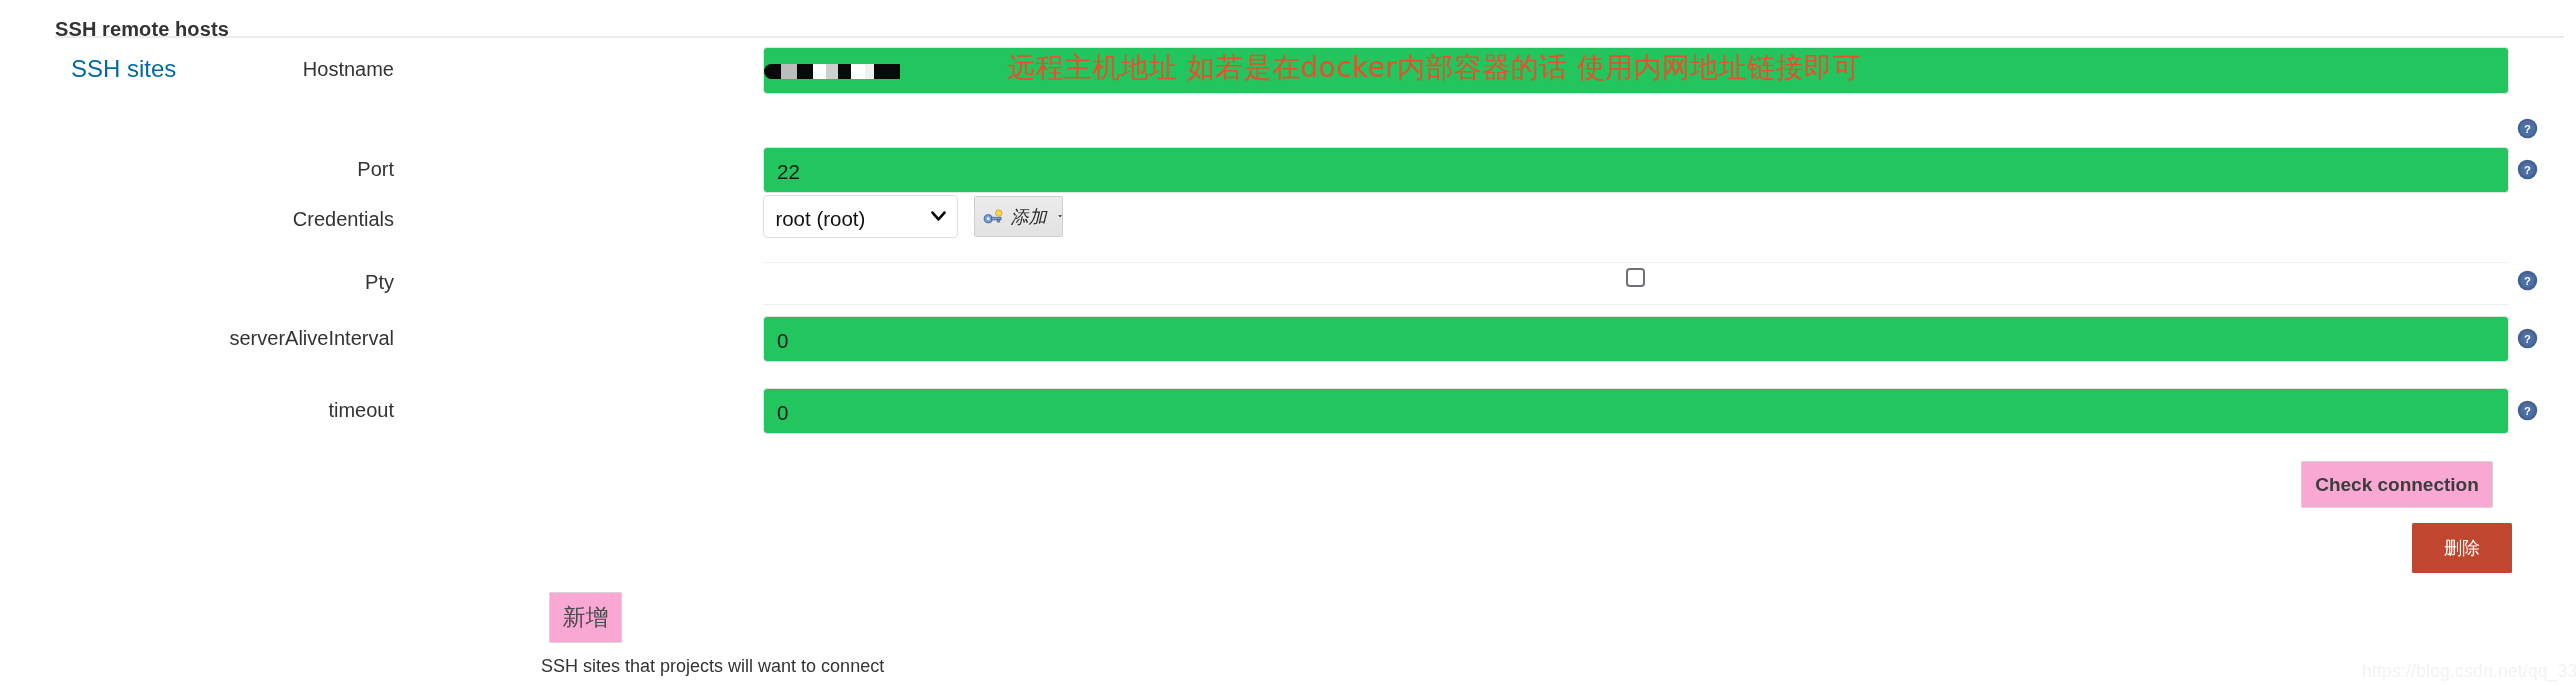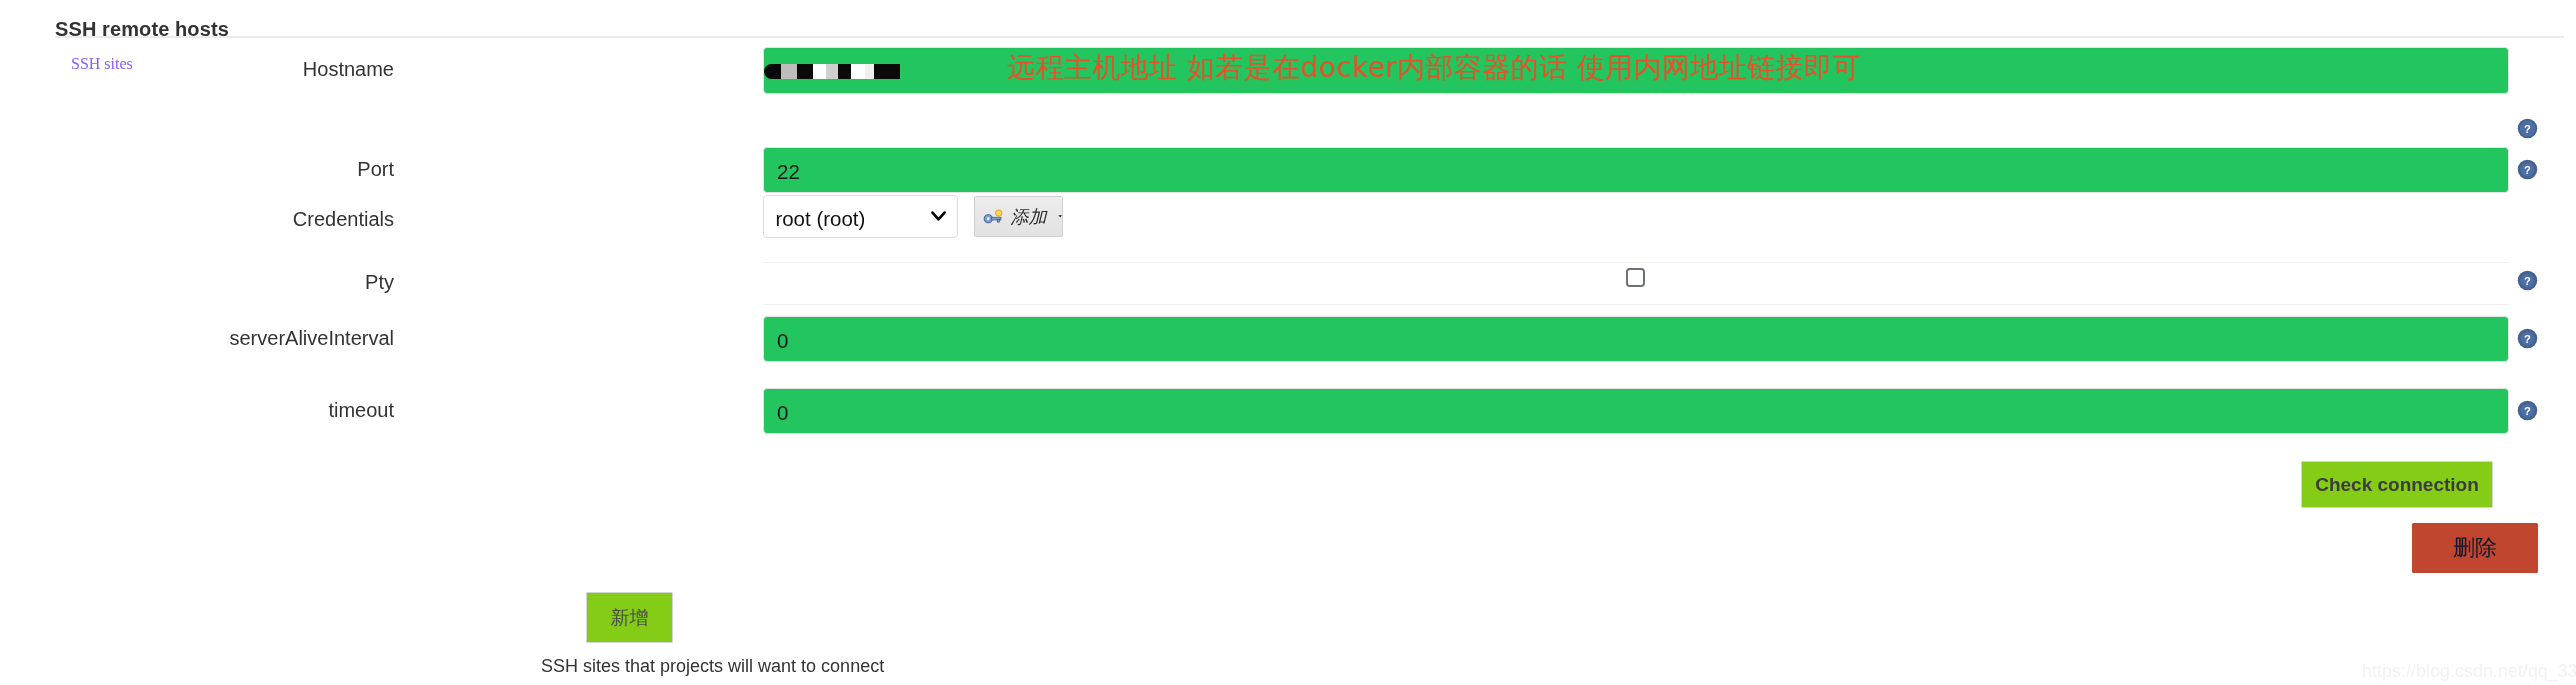--- a/index.html
+++ b/index.html
@@ -42,24 +42,23 @@
     width: 2509px;
     height: 2.3px;
     background: #ebebeb;
   }
 
   
   .group-label {
     position: absolute;
     left: 71px;
     top: 55px;
-    font-size: 16px;
-    color: #8b5cf6;
-    white-space: nowrap;
-    font-family: Liberation Serif, serif;
+    font-size: 24px;
+    color: #0369a1;
+    white-space: nowrap;
   }
 
   
   .form-row {
     position: absolute;
     left: 0;
     width: 2216px;
   }
   .row-label {
     position: absolute;
@@ -187,53 +186,52 @@
 
   
   .btn {
     position: absolute;
     display: flex;
     align-items: center;
     justify-content: center;
     white-space: nowrap;
   }
   .btn-grey {
-    background: #84cc16;
+    background: #f9a8d4;
     border: 0.8px solid #d4d4d4;
     border-radius: 1.5px;
     color: #3c3c3c;
     text-align: right;
   }
   .btn-check {
     left: 2301px;
     top: 461px;
     width: 192px;
     height: 47px;
     font-size: 19px;
     font-weight: bold;
   }
   .btn-delete {
     left: 2412px;
     top: 523px;
-    width: 126px;
+    width: 100px;
     height: 50px;
     background: #c0462f;
     border: none;
     border-radius: 1.5px;
-    color: #0f172a;
-    font-size: 22px;
+    color: #ffffff;
+    font-size: 18px;
   }
   .btn-add {
     left: 549px;
     top: 592px;
-    width: 87px;
+    width: 73px;
     height: 51px;
-    font-size: 19px;
+    font-size: 23px;
     color: #4b4b4b;
-    margin-left: 37px;
   }
 
   
   .footer-help {
     position: absolute;
     left: 541px;
     top: 656px;
     font-size: 18px;
     color: #333333;
     white-space: nowrap;

